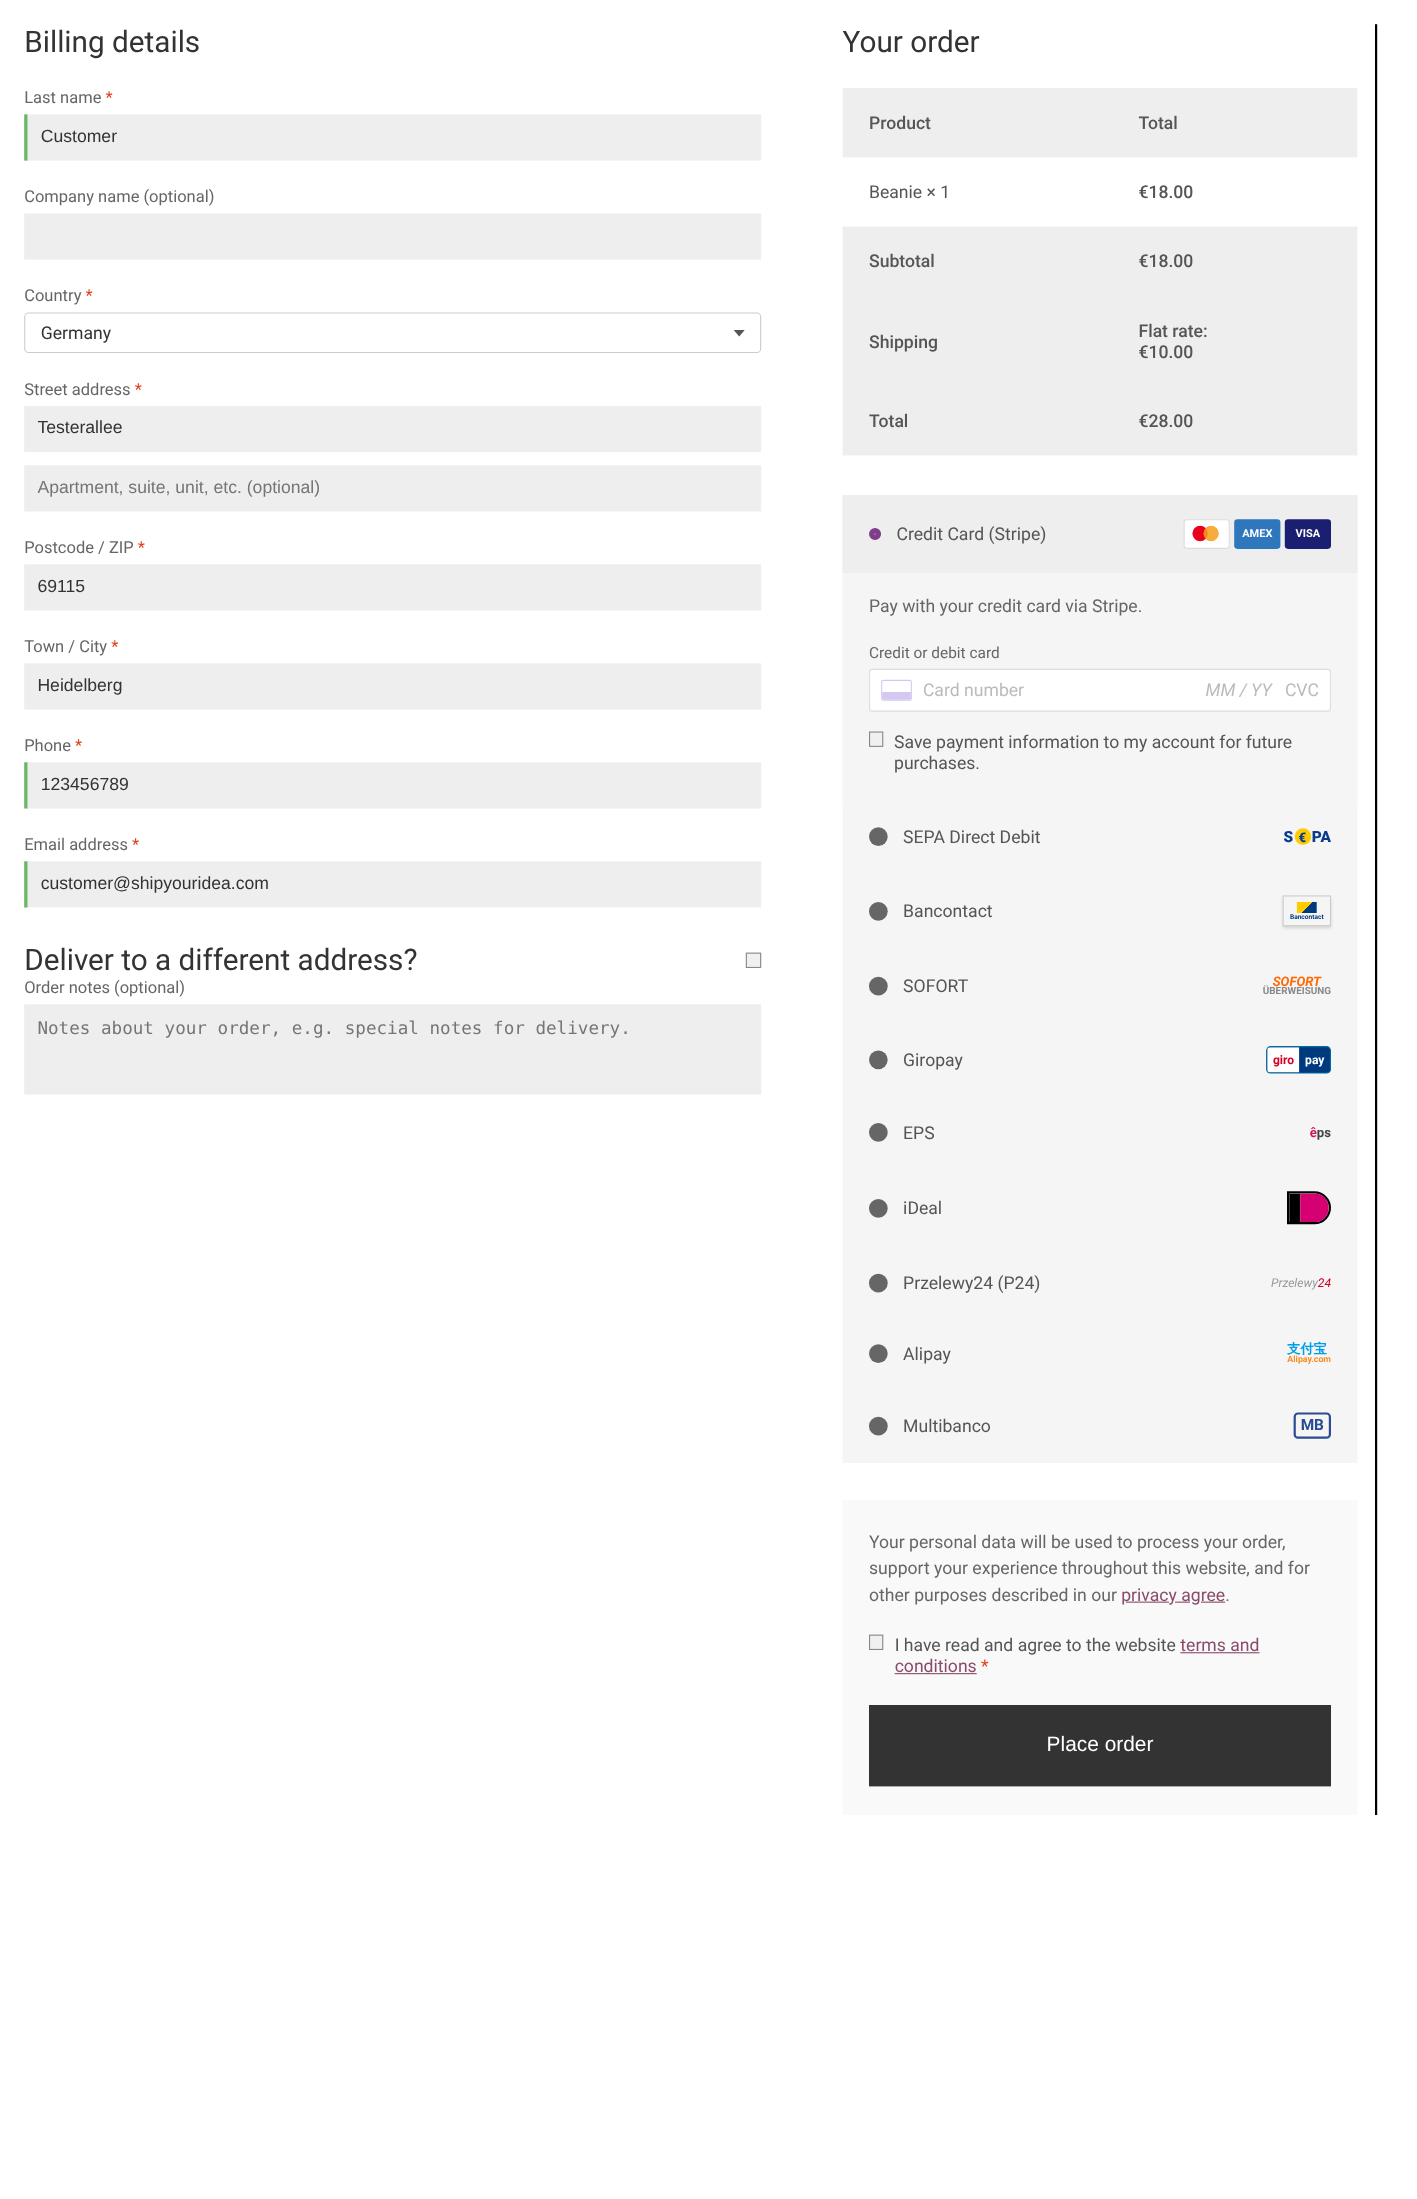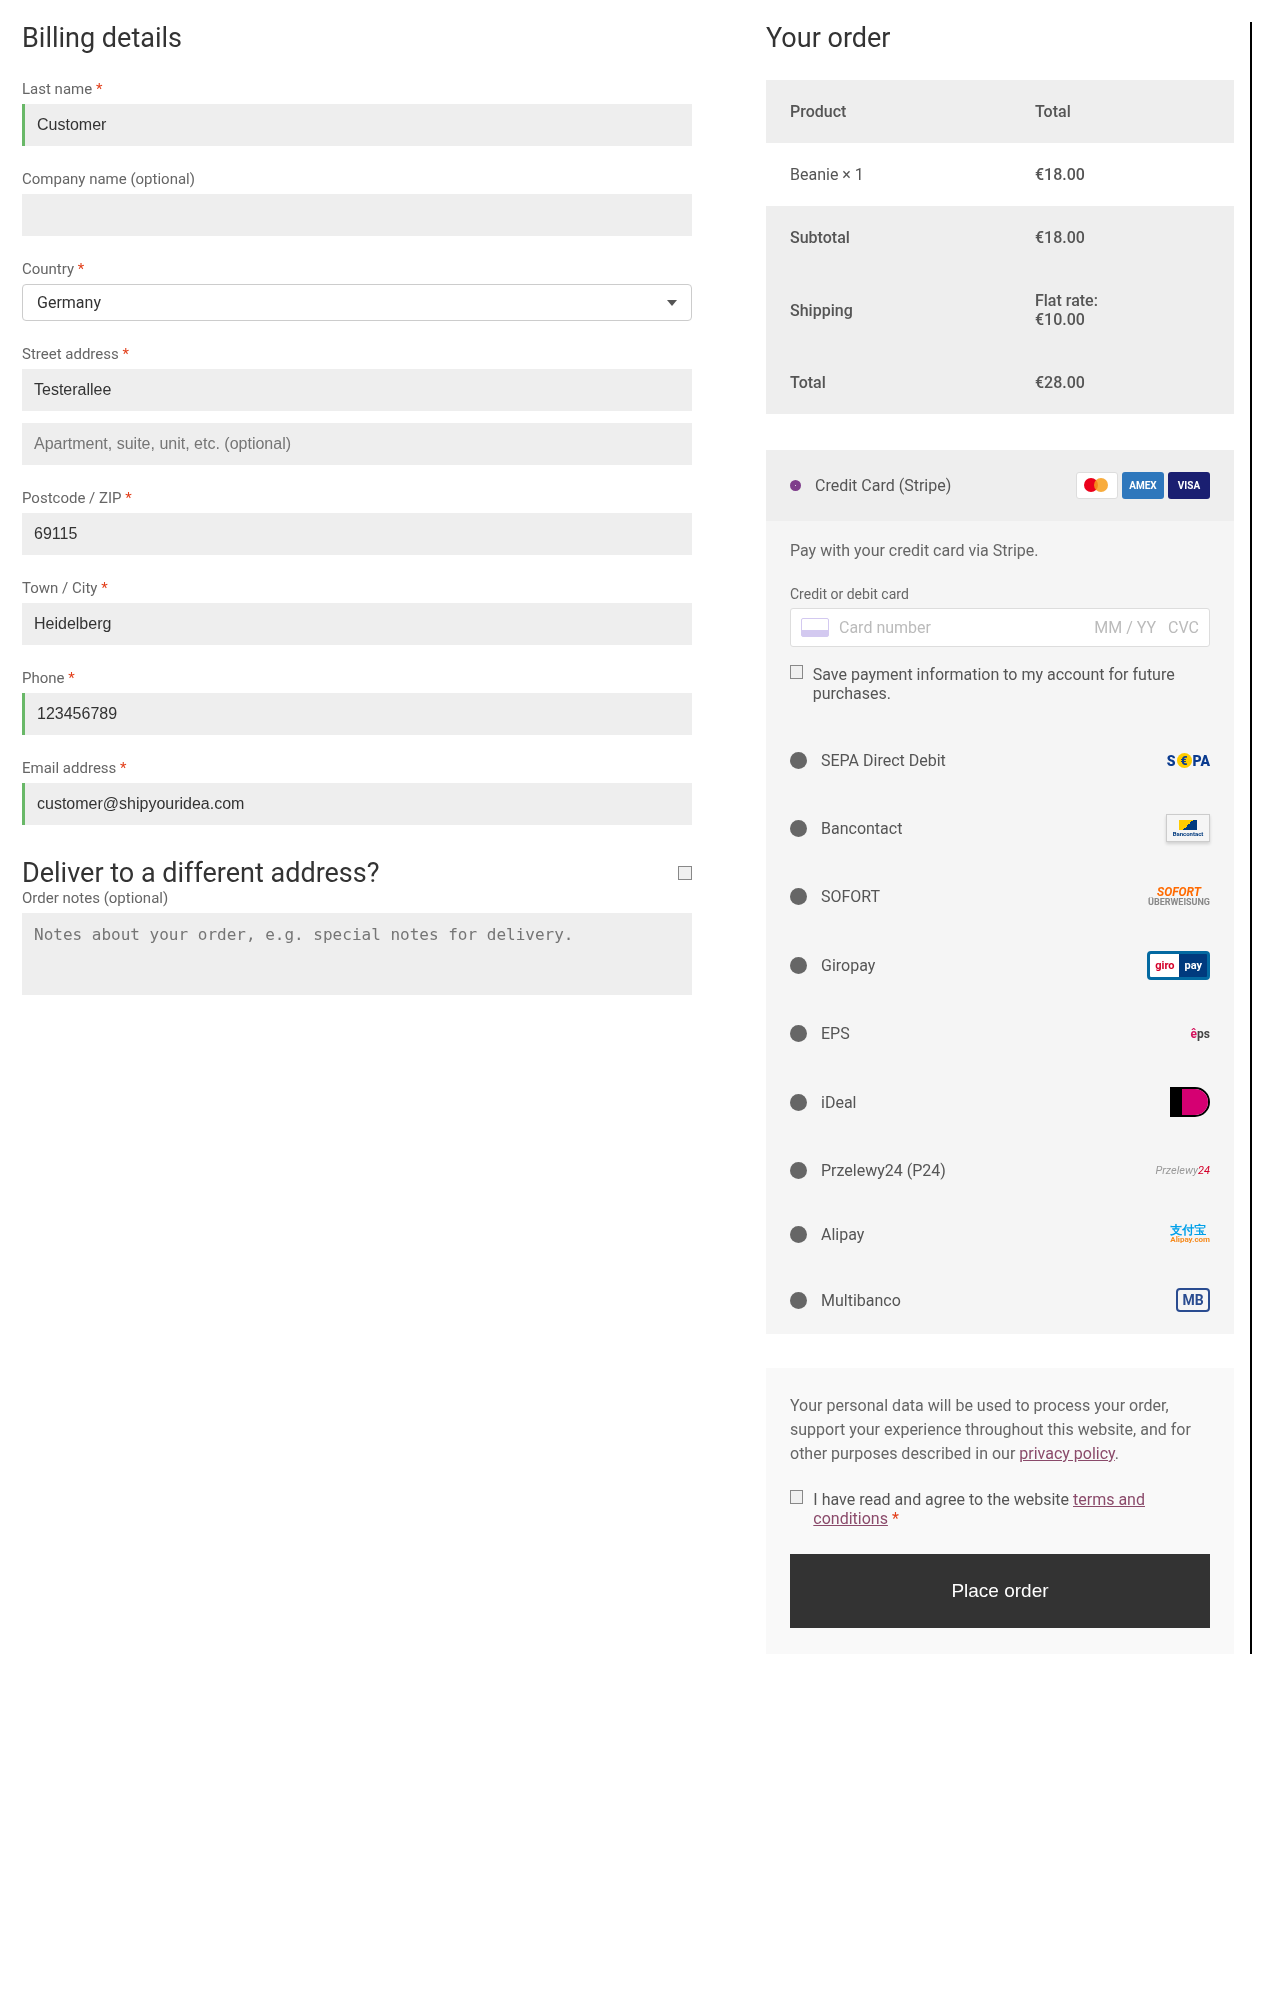--- a/index.html
+++ b/index.html
@@ -95,21 +95,21 @@
 .privacy-block p{ font-size:16px; color:#666; line-height:1.5; margin-bottom:24px;}
 .privacy-block a{ color:#8a4a6a; text-decoration:underline;}
 .terms-row{ display:flex; align-items:flex-start; gap:10px; font-size:16px; color:#555; margin-bottom:26px;}
 .place-btn{ width:100%; background:#333; color:#fff; border:none; padding:26px; font-size:19px; font-weight:500; cursor:pointer;}
 
 .sepa-logo{ display:flex; align-items:center; font-weight:900; font-size:14px; color:#0b3b8f;}
 .sepa-logo .euro{ background:#ffcc00; color:#0b3b8f; border-radius:50%; width:15px;height:15px; display:inline-flex;align-items:center;justify-content:center; font-size:12px;margin:0 1px;}
 .sofort-logo{ font-size:9px; line-height:1; text-align:center; font-weight:700;}
 .sofort-logo .top{ color:#ff6a00; font-style:italic; font-size:12px;}
 .sofort-logo .bot{ color:#888;}
-.giropay-logo{ display:flex; background:#003a7e; color:#fff; border-radius:4px; overflow:hidden; font-size:11px; font-weight:700; align-items:center;border:3px solid #0369a1;}
+.giropay-logo{ display:flex; background:#003a7e; color:#fff; border-radius:4px; overflow:hidden; font-size:11px; font-weight:700; align-items:center;border:1px solid #0369a1;}
 .giropay-logo span{ padding:5px 5px;}
 .giropay-logo .g{ background:#fff; color:#d4002a;}
 .eps-logo{ font-size:12px; font-weight:700;}
 .eps-logo .e{ color:#d4145e;}
 .eps-logo .ps{ color:#444;}
 .ideal-logo{ width:40px;height:30px; border:2px solid #000; border-radius:0 16px 16px 0; display:flex; align-items:center; overflow:hidden;}
 .ideal-logo .bar{ width:10px;height:100%; background:#000;}
 .ideal-logo .half{ flex:1; height:100%; background:#d50072;}
 .p24-logo{ color:#999; font-style:italic; font-size:11px;}
 .alipay-logo{ font-size:12px; font-weight:700; text-align:left; line-height:1;}
@@ -232,21 +232,21 @@
         </div>
       </div>
 
       <div class="stripe-inner">
         <p class="stripe-text">Pay with your credit card via Stripe.</p>
         <label class="card-label">Credit or debit card</label>
         <div class="card-input">
           <span class="card-ic"></span>
           <span>Card number</span>
           <span class="spacer"></span>
-          <span style="margin-right:12px;">MM / YY</span>
+          <span style="margin-right:12px;font-style:italic;">MM / YY</span>
           <span>CVC</span>
         </div>
         <div class="save-row">
           <div class="chk"></div>
           <span>Save payment information to my account for future purchases.</span>
         </div>
       </div>
 
       <div class="pay-item">
         <div class="radio dot"></div>
@@ -305,21 +305,21 @@
       </div>
       <div class="pay-item">
         <div class="radio dot"></div>
         <div class="pay-label">Multibanco</div>
         <div class="mb-logo">MB</div>
       </div>
     </div>
 
     <div class="privacy-block" style="margin-top:34px;">
       <p>
-        <span>Your personal data will be used to process your order, support your experience throughout this website, and for other purposes described in our </span><a href="#">privacy policy</a>.
+        <span>Your personal data will be used to process your order, support your experience throughout this website, and for other purposes described in our </span><a href="#">privacy agree</a>.
       </p>
       <div class="terms-row">
         <div class="chk"></div>
         <span>
           <span>I have read and agree to the website </span><a href="#">terms and conditions</a> <span class="req">*</span>
         </span>
       </div>
       <button class="place-btn">Place order</button>
     </div>
   </div>

